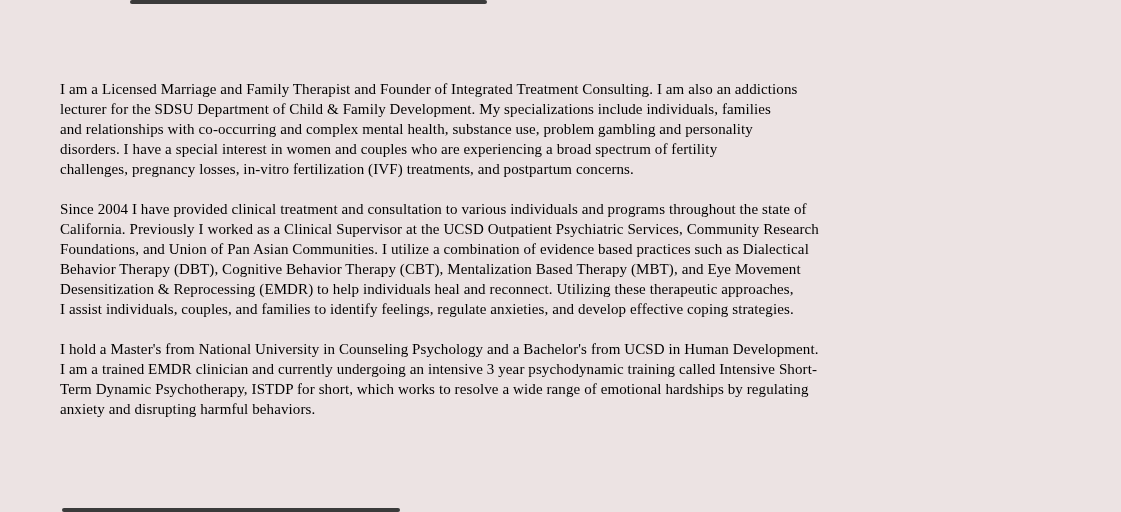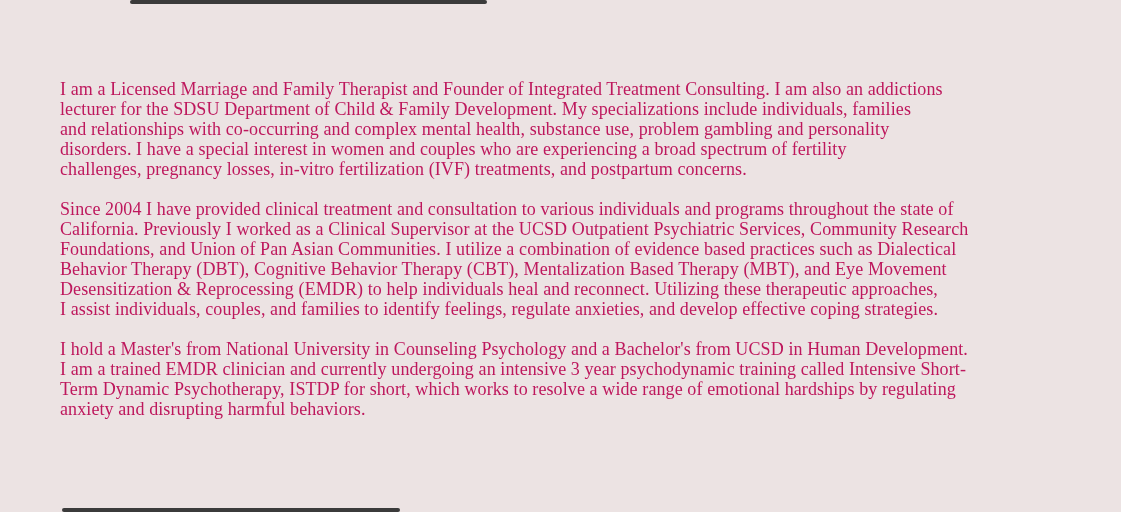--- a/index.html
+++ b/index.html
@@ -15,23 +15,23 @@
     font-family: "Liberation Serif", "DejaVu Serif", serif;
   }
   .bio-content {
     position: absolute;
     top: 79px;
     left: 60px;
     right: 56px;
   }
   .bio-paragraph {
     margin: 0 0 20px 0;
-    font-size: 18px;
+    font-size: 15px;
     line-height: 20px;
-    color: #be185d;
+    color: #000000;
     white-space: pre-line;
     letter-spacing: 0.1px;
   }
   .clipped-bar {
     position: absolute;
     height: 4px;
     background: #3b3b3b;
     border-radius: 2px;
   }
   .clipped-bar-top {

